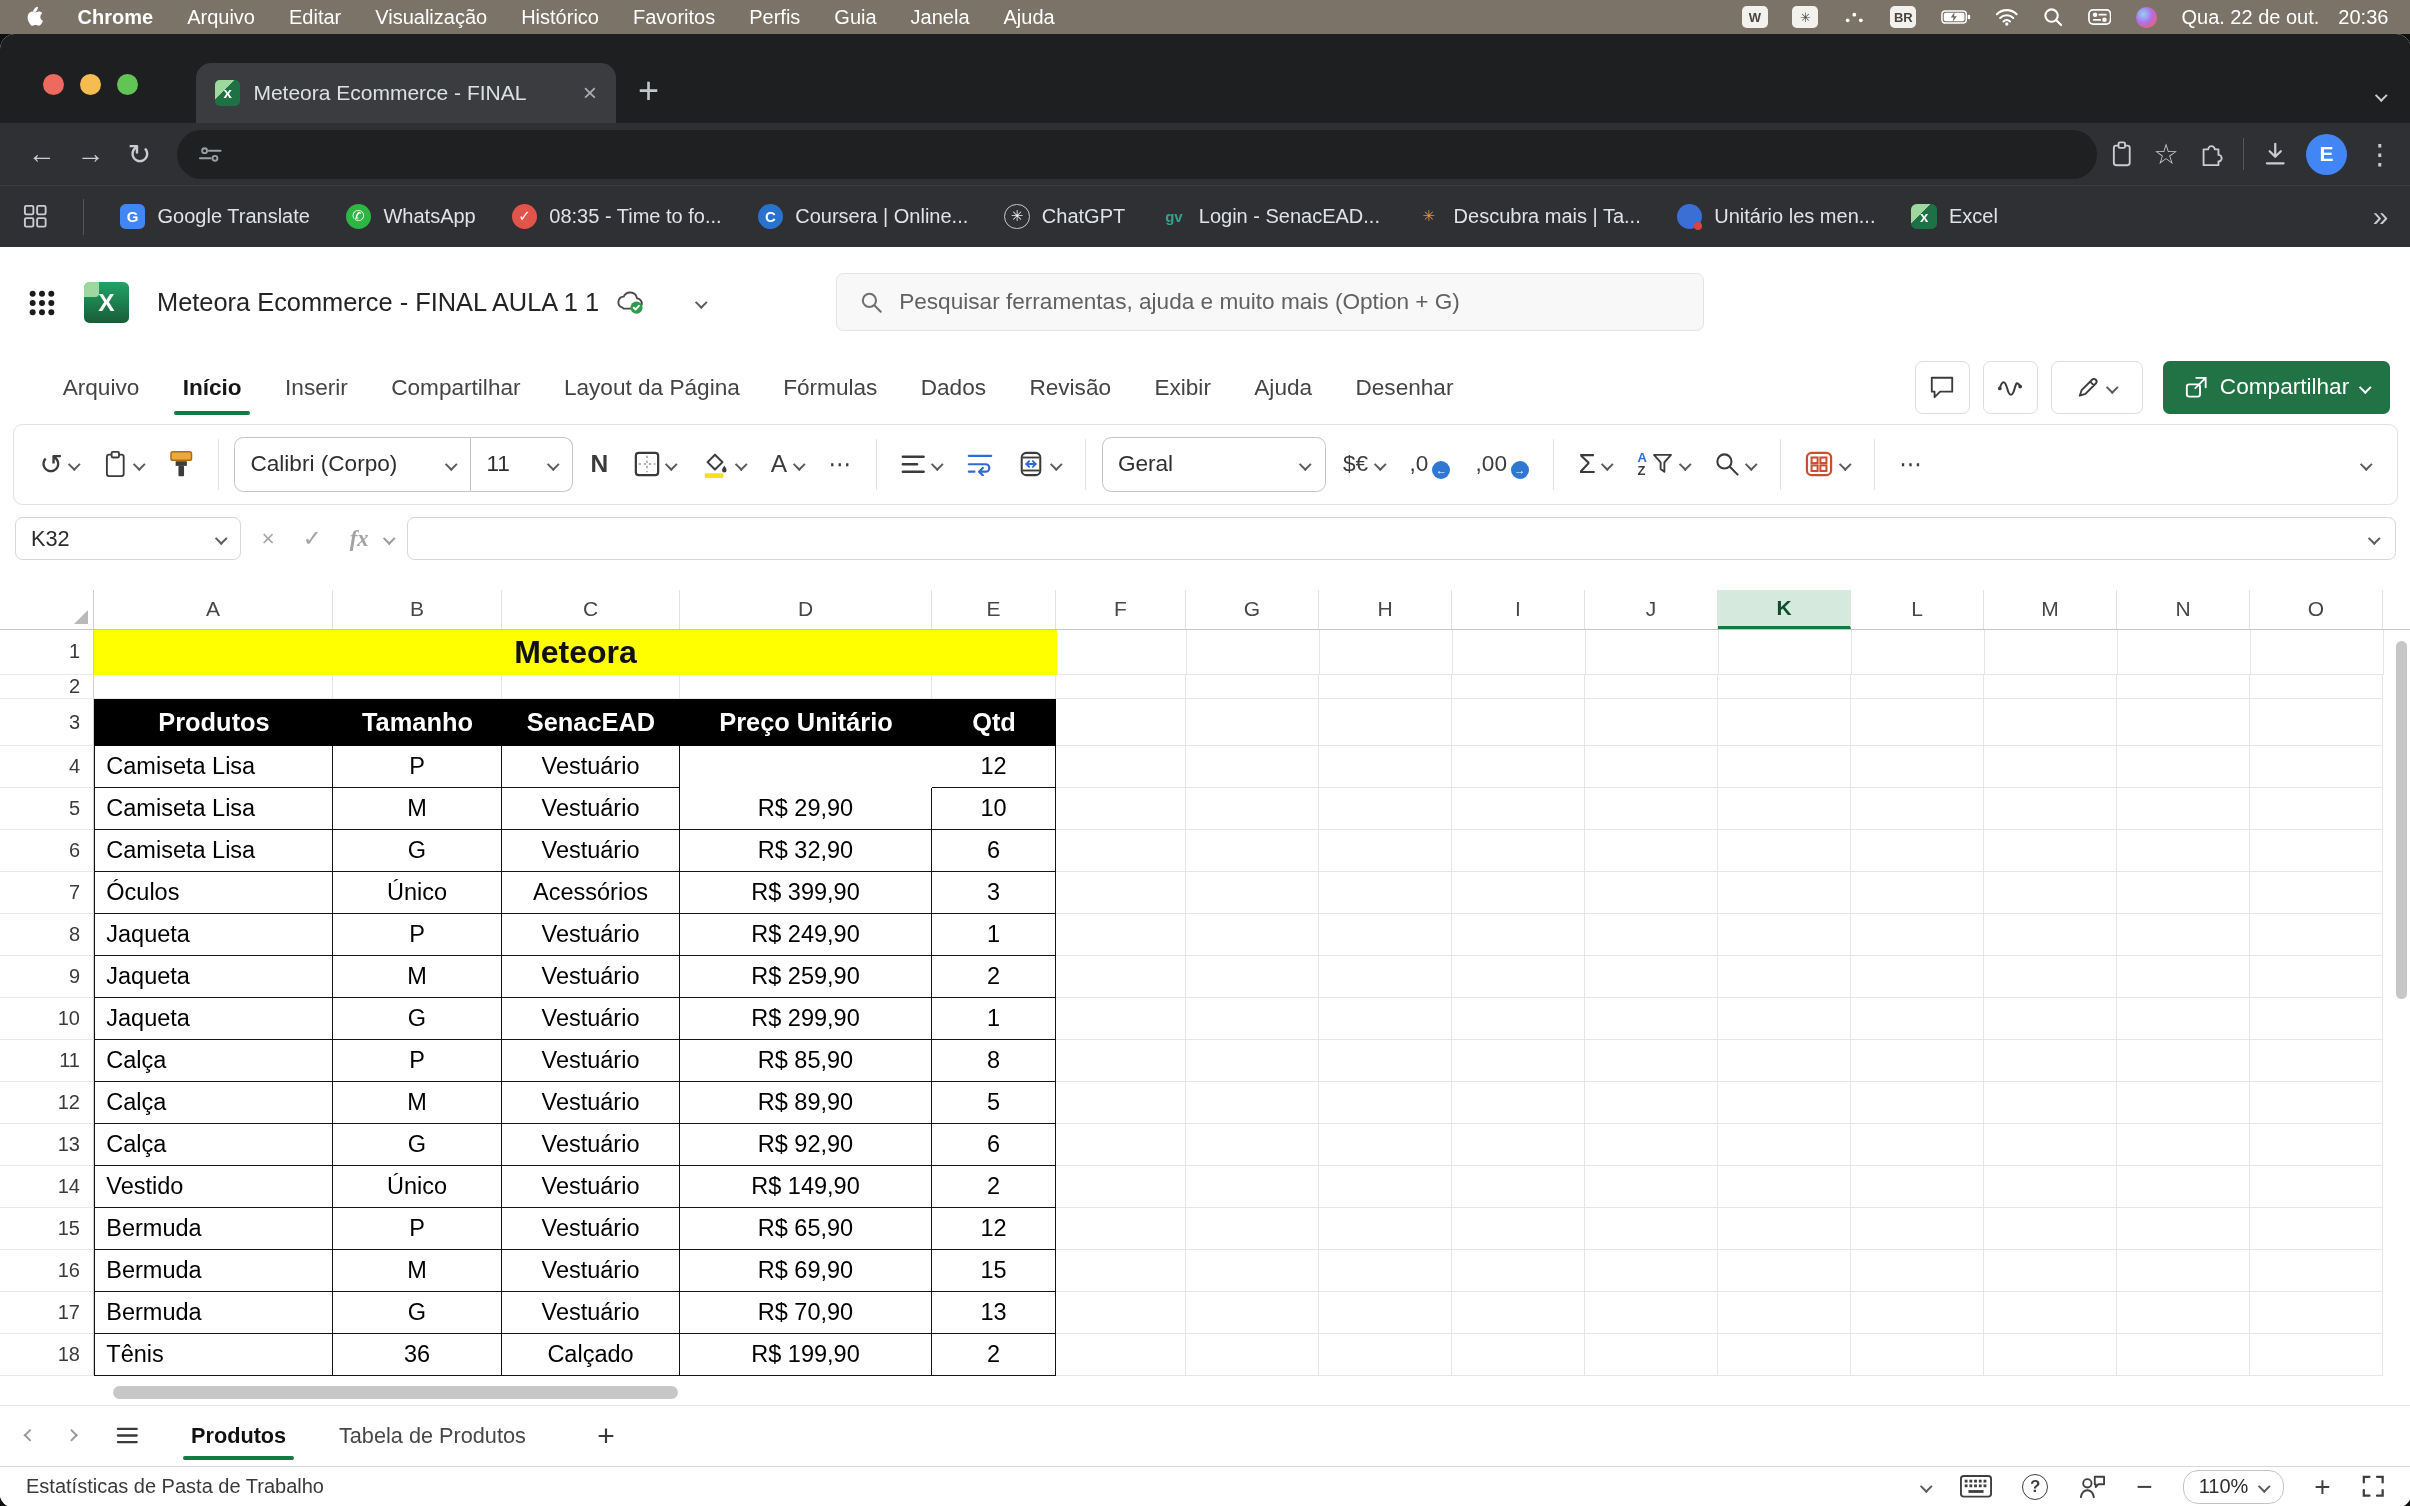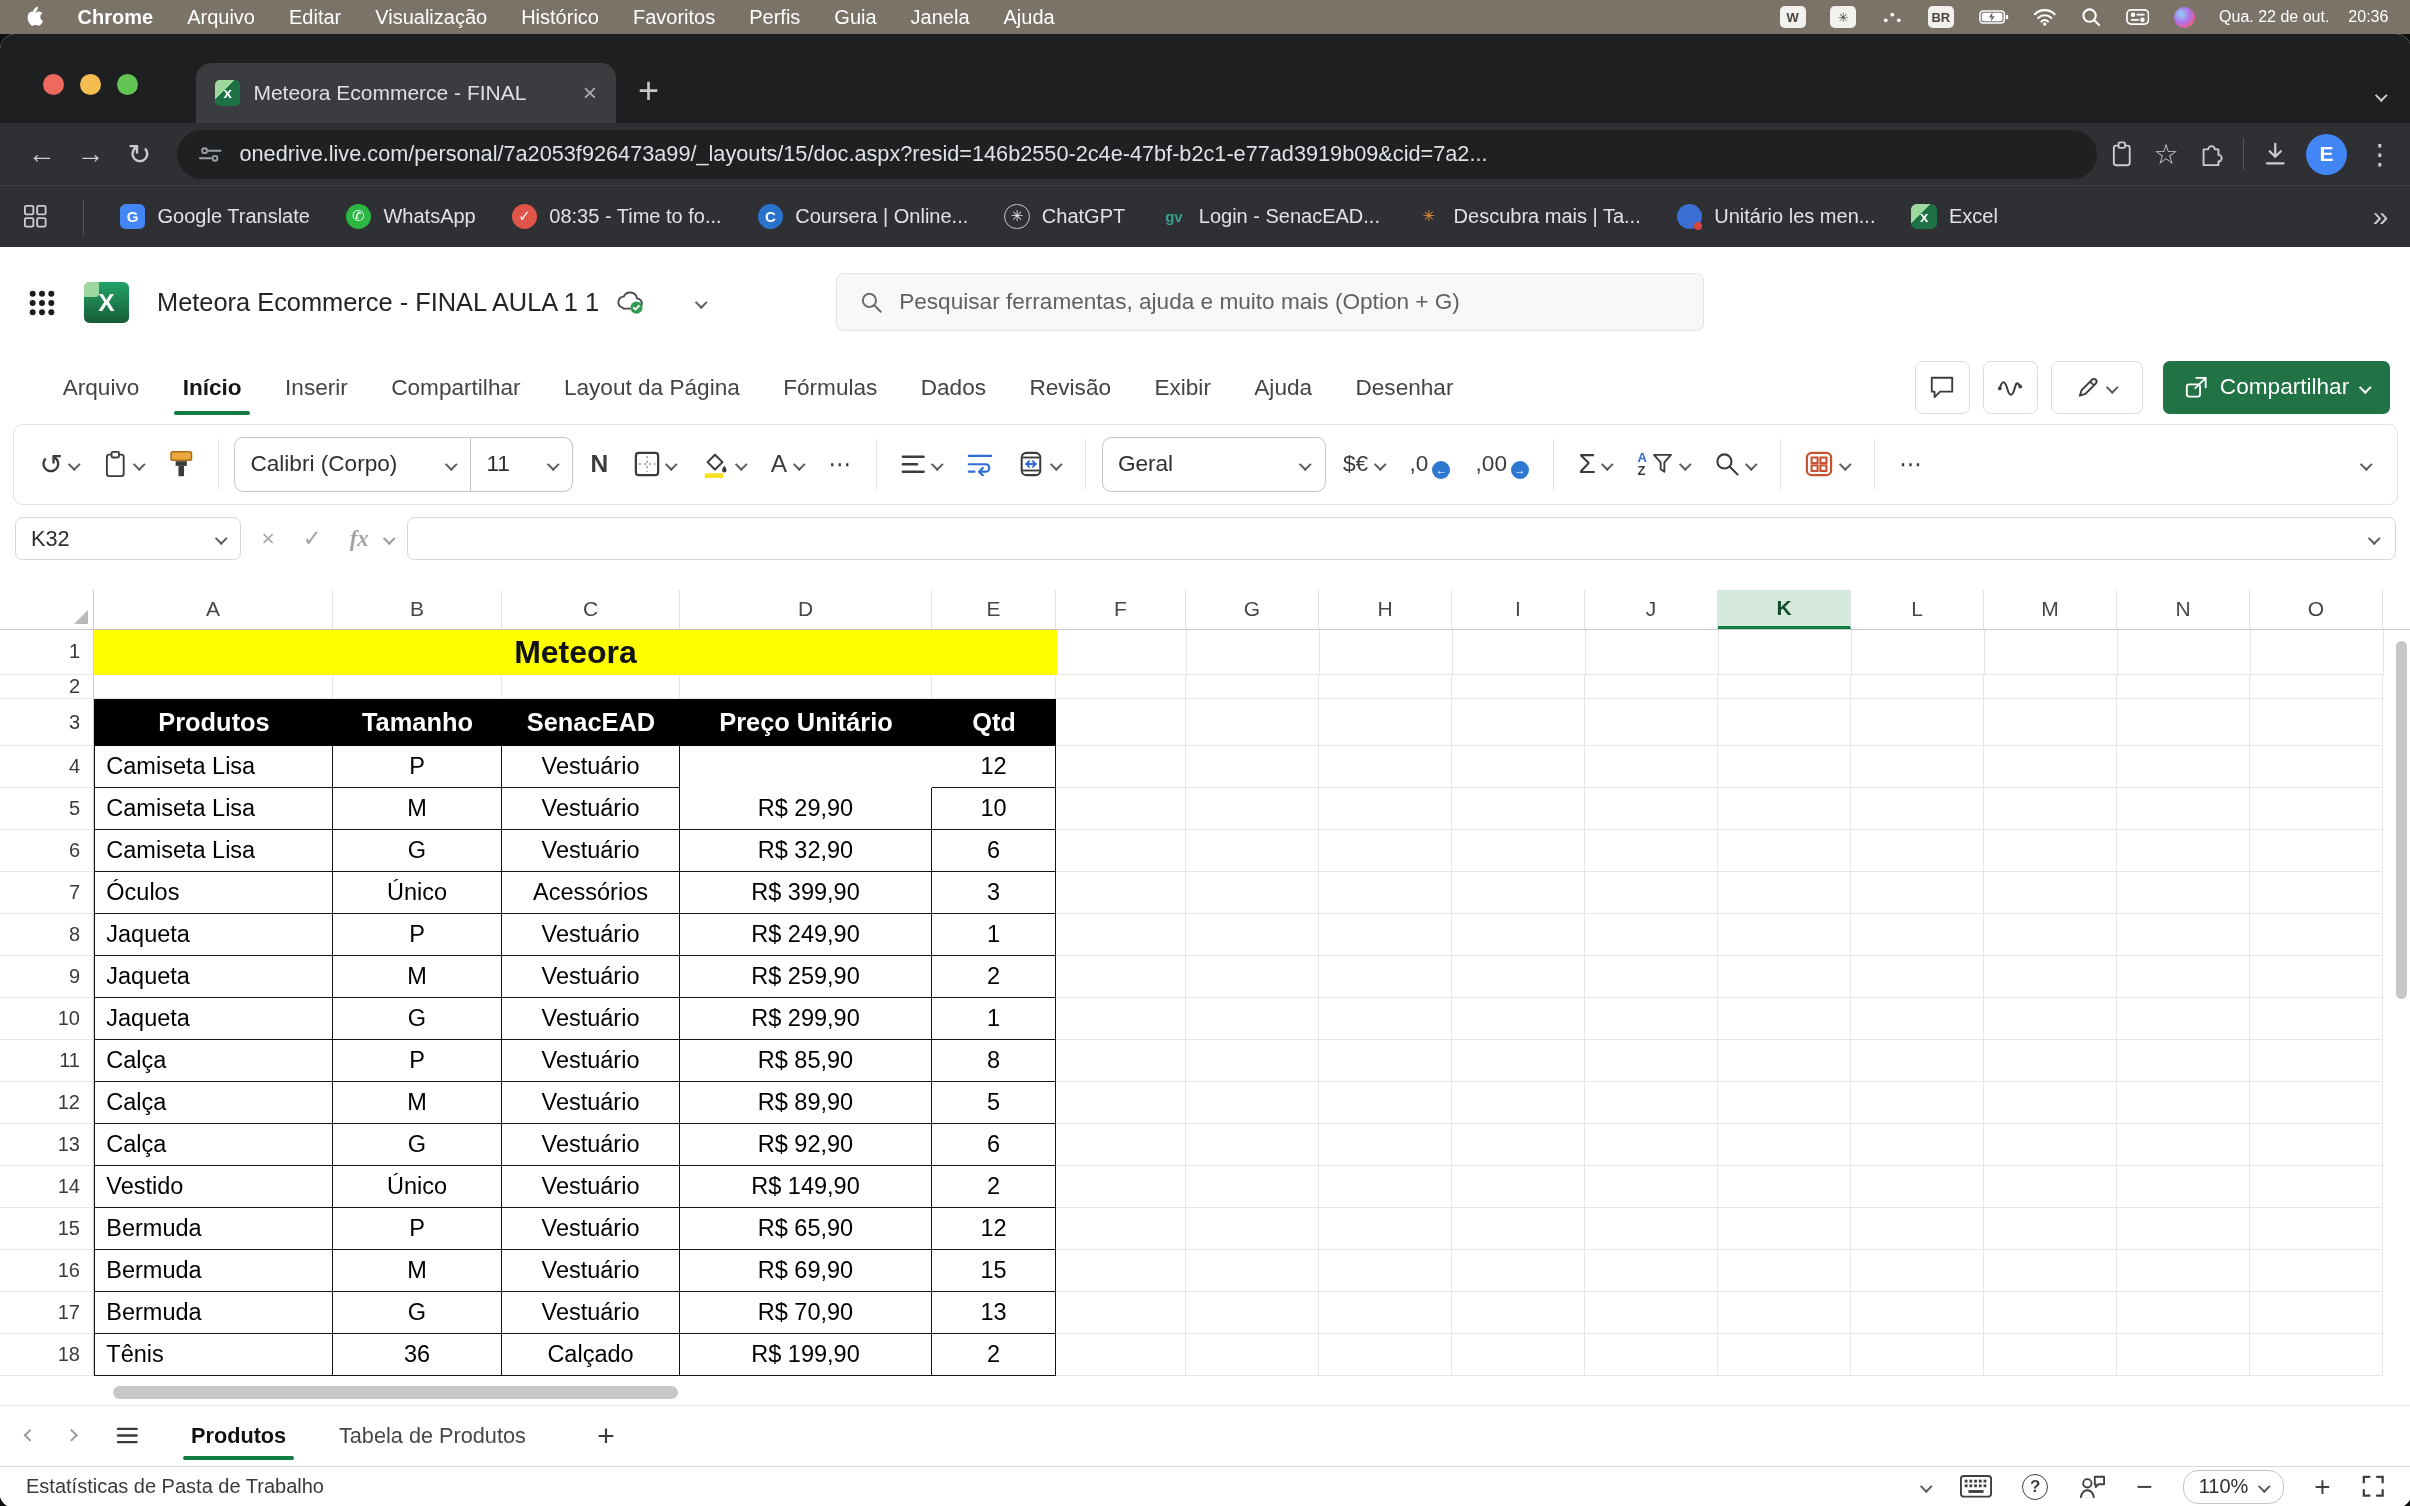--- a/index.html
+++ b/index.html
@@ -8,21 +8,21 @@
 svg{display:block}
 
 
 .menubar{height:34px;background:#7b7268;display:flex;align-items:center;color:#fff;padding:0 22.6px}
 .mb-left{display:flex;align-items:center;gap:34px}
 .mb-app{font-weight:700;font-size:20px}
 .mb-item{font-size:20px}
 .mb-right{margin-left:auto;display:flex;align-items:center;gap:24.5px}
 .mb-badge{min-width:26px;height:21.7px;background:#f3f1ee;border-radius:4.7px;color:#4a443c;
   font-weight:700;font-size:13px;display:flex;align-items:center;justify-content:center;padding:0 3.8px}
-.mb-clock{font-size:16px;display:flex;gap:19px;font-weight:500}
+.mb-clock{font-size:20px;display:flex;gap:19px;font-weight:500}
 .siri{width:21px;height:21px;border-radius:50%;
   background:radial-gradient(circle at 35% 35%,#8fd3f2,#b06ee8 45%,#e8608a 72%,#58d0b0)}
 
 
 .window{position:absolute;left:0;top:34px;width:2411px;height:1473px;background:#fff;
   border-radius:15px 15px 13px 13px;overflow:hidden;display:flex;flex-direction:column}
 .tabstrip{height:89px;background:#1e1f21;position:relative;flex:none}
 .lights{position:absolute;left:43px;top:40px;display:flex;gap:16px}
 .light{width:21px;height:21px;border-radius:50%}
 .l-close{background:#ee6a5f}.l-min{background:#f5bd4f}.l-max{background:#61c455}
@@ -261,21 +261,20 @@
     <span class="nav-ic">↻</span>
     <div class="omnibox">
       <span>
         <svg width="24.5" height="19" viewBox="0 0 26 20">
             <circle cx="7" cy="6" r="2.6" fill="none" stroke="#9aa0a6" stroke-width="2"></circle>
             <line x1="11.5" y1="6" x2="24" y2="6" stroke="#9aa0a6" stroke-width="2" stroke-linecap="round"></line>
             <circle cx="18" cy="14" r="2.6" fill="none" stroke="#9aa0a6" stroke-width="2"></circle>
             <line x1="2" y1="14" x2="13.5" y2="14" stroke="#9aa0a6" stroke-width="2" stroke-linecap="round"></line>
           </svg>
       </span>
-      <span class="url">onedrive.live.com/personal/7a2053f926473a99/_layouts/15/doc.aspx?resid=146b2550-2c4e-47bf-b2c1-e77ad3919b09&amp;cid=7a2...</span>
     </div>
     <div class="b-right">
       <span>
         <svg width="24.5" height="28" viewBox="0 0 26 30">
             <rect x="4" y="6" width="17" height="21" rx="2.5" fill="none" stroke="#c9ccd0" stroke-width="2"></rect>
             <rect x="9" y="2.5" width="7" height="6" rx="1.5" fill="#2f3034" stroke="#c9ccd0" stroke-width="2"></rect>
           </svg>
       </span>
       <span style="color:#c9ccd0;font-size:28px">☆</span>
       <span>

